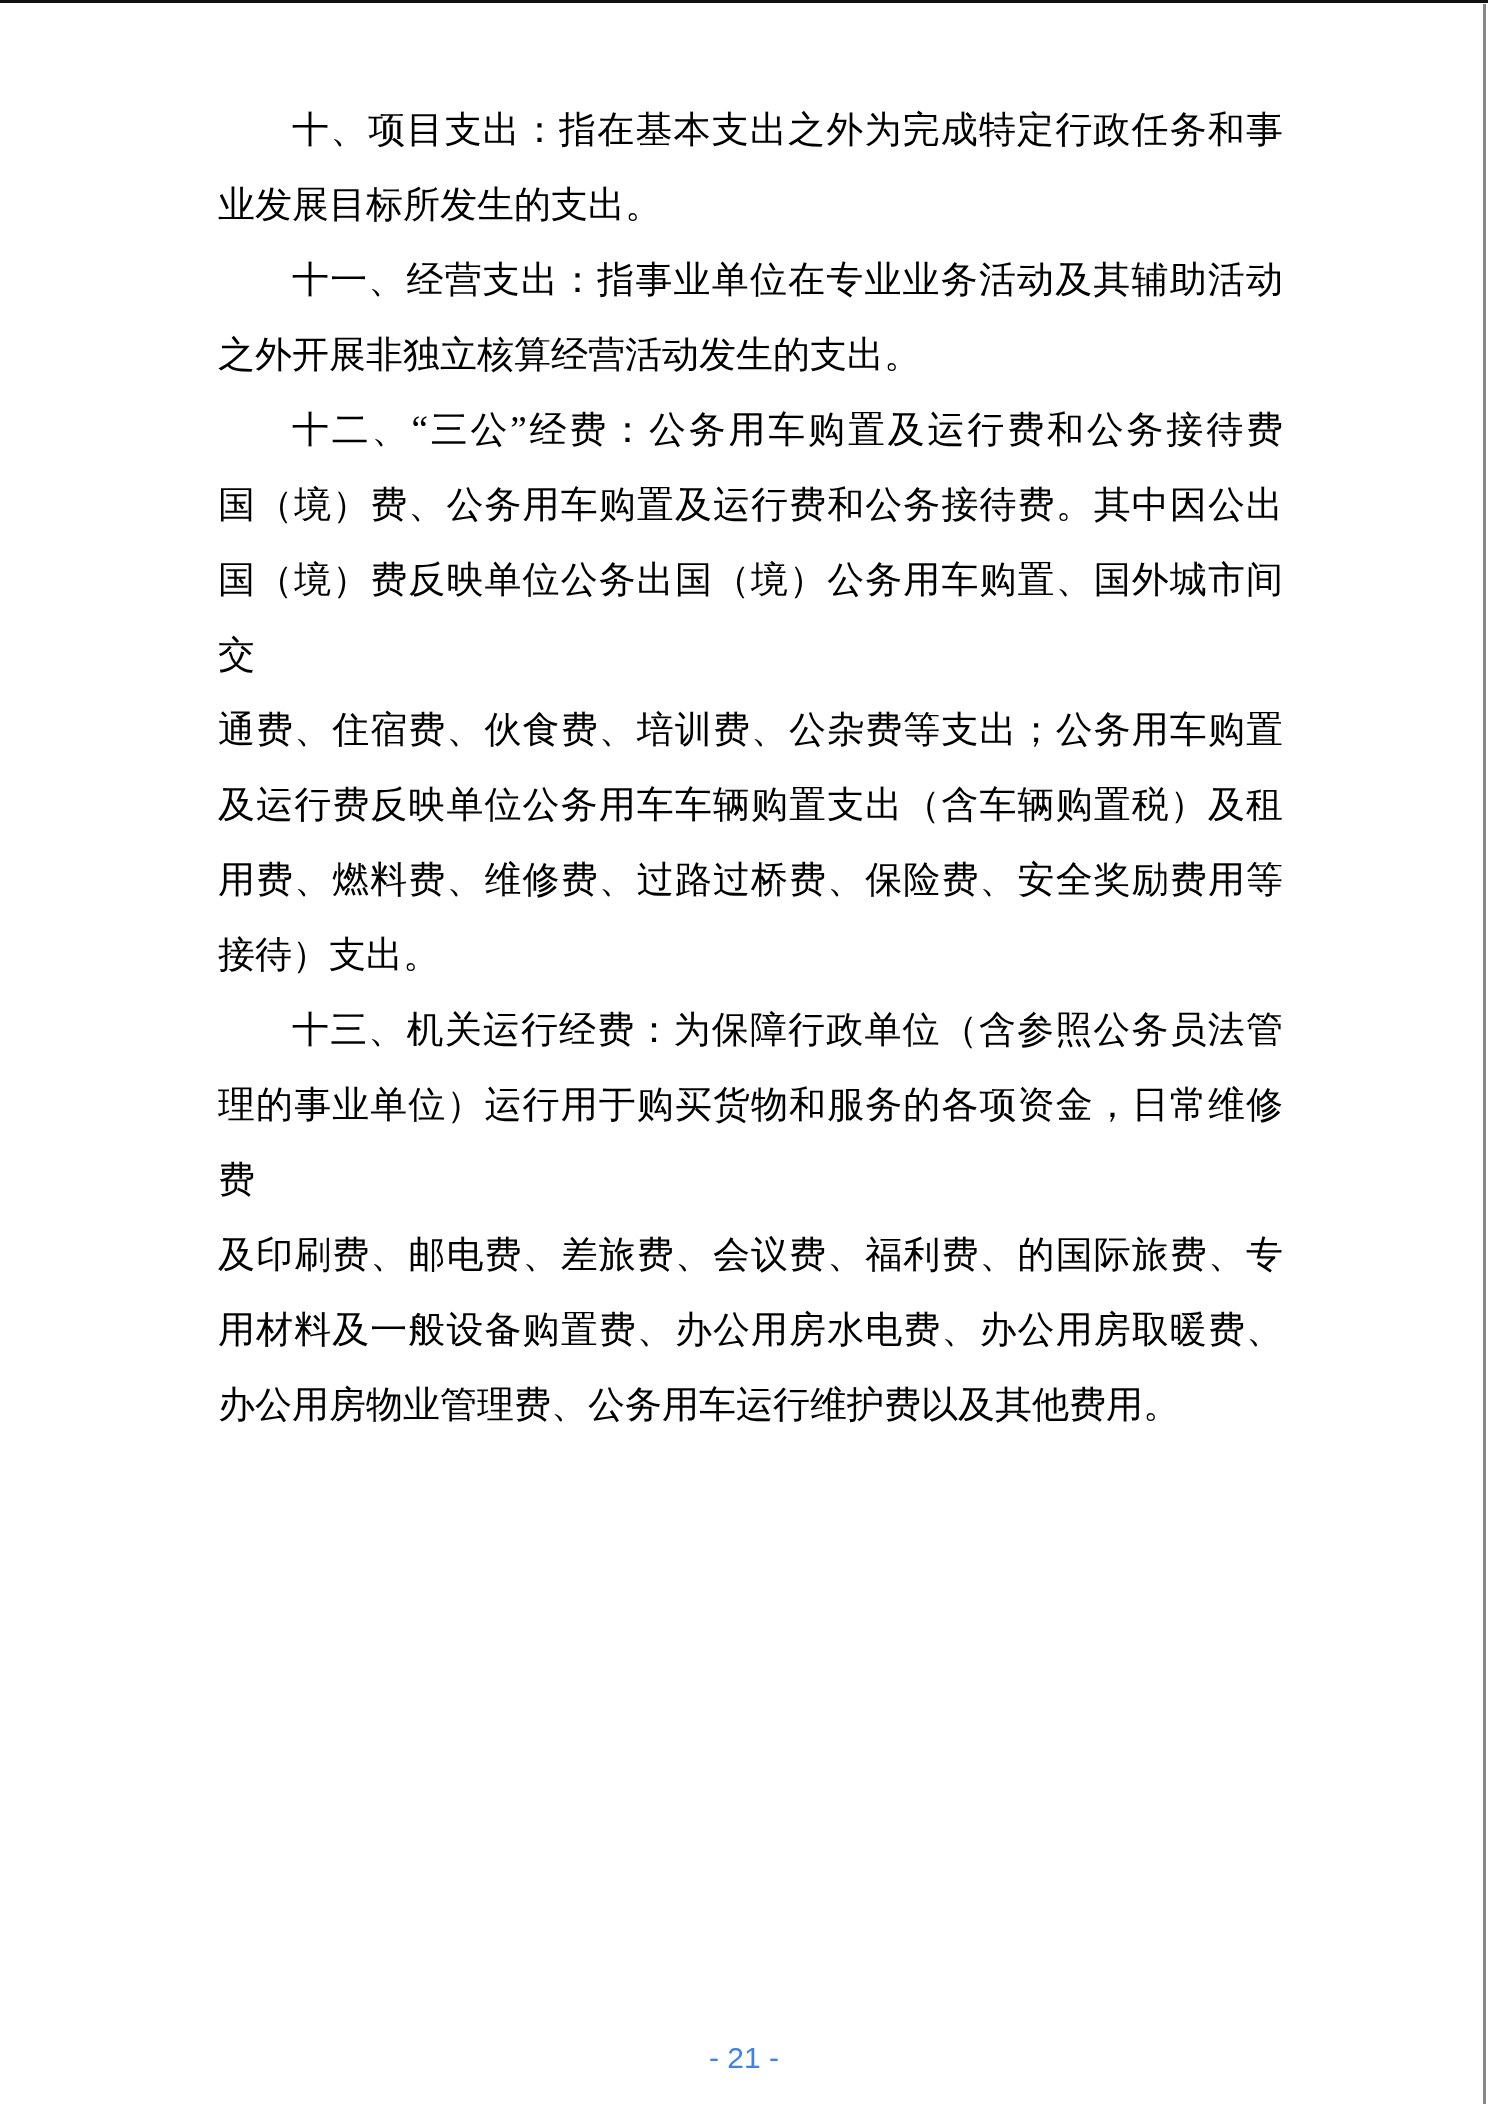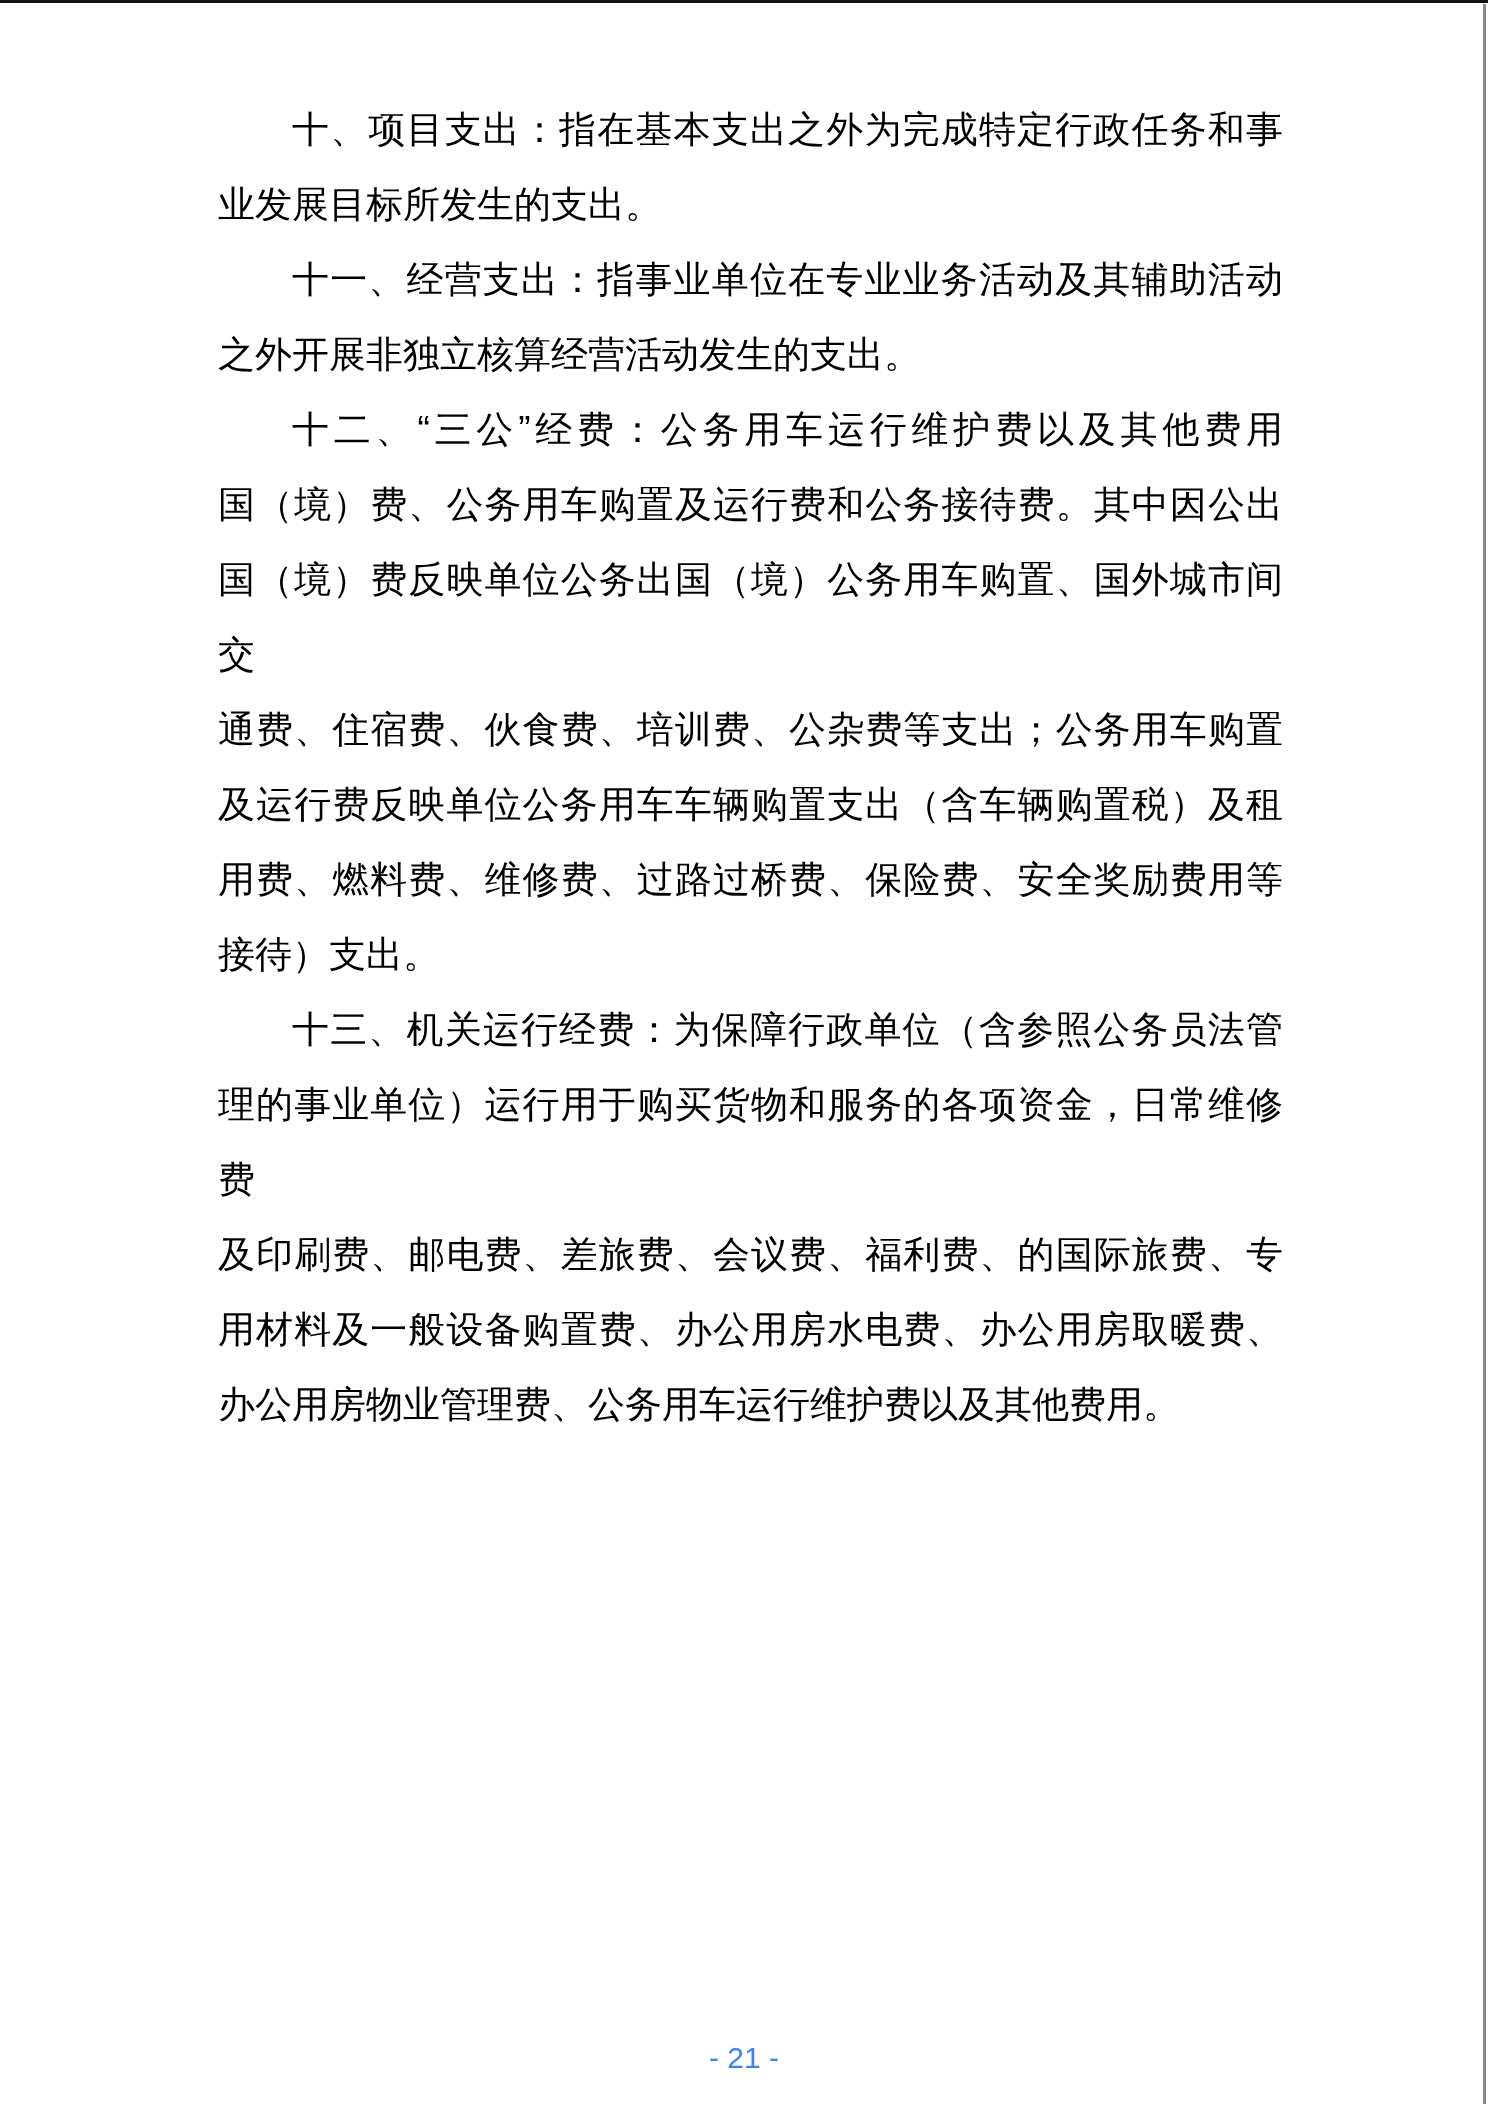--- a/index.html
+++ b/index.html
@@ -38,20 +38,21 @@
     top: 92px;
     width: 1065px;
     font-size: 37px;
     line-height: 75px;
     letter-spacing: 0;
     color: #000000;
   }
   .para {
     margin: 0;
     padding: 0;
+    font-family: Liberation Serif, serif;
   }
   .line {
     text-align: justify;
     text-align-last: justify;
     text-justify: inter-character;
   }
   .line.first {
     text-indent: 2em;
   }
   .line.last {
@@ -83,21 +84,21 @@
       <div class="line first">十、项目支出：指在基本支出之外为完成特定行政任务和事</div>
       <div class="line last">业发展目标所发生的支出。</div>
     </div>
 
     <div class="para">
       <div class="line first">十一、经营支出：指事业单位在专业业务活动及其辅助活动</div>
       <div class="line last">之外开展非独立核算经营活动发生的支出。</div>
     </div>
 
     <div class="para">
-      <div class="line first">十二、“三公”经费：公务用车运行维护费以及其他费用</div>
+      <div class="line first">十二、“三公”经费：公务用车购置及运行费和公务接待费</div>
       <div class="line">国（境）费、公务用车购置及运行费和公务接待费。其中因公出</div>
       <div class="line">国（境）费反映单位公务出国（境）公务用车购置、国外城市间交</div>
       <div class="line">通费、住宿费、伙食费、培训费、公杂费等支出；公务用车购置</div>
       <div class="line">及运行费反映单位公务用车车辆购置支出（含车辆购置税）及租</div>
       <div class="line">用费、燃料费、维修费、过路过桥费、保险费、安全奖励费用等</div>
       <div class="line last">接待）支出。</div>
     </div>
 
     <div class="para">
       <div class="line first">十三、机关运行经费：为保障行政单位（含参照公务员法管</div>

